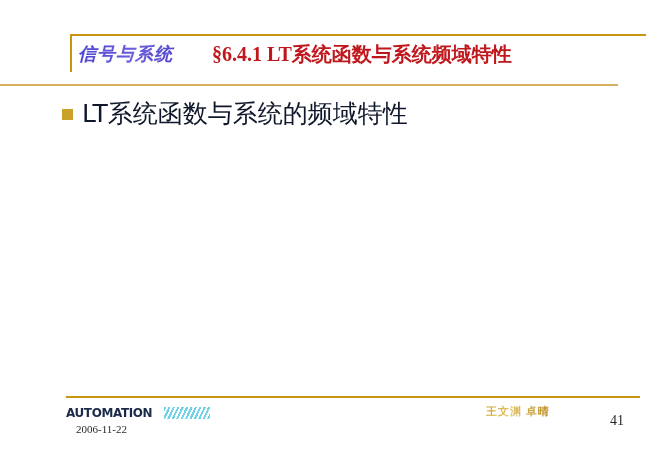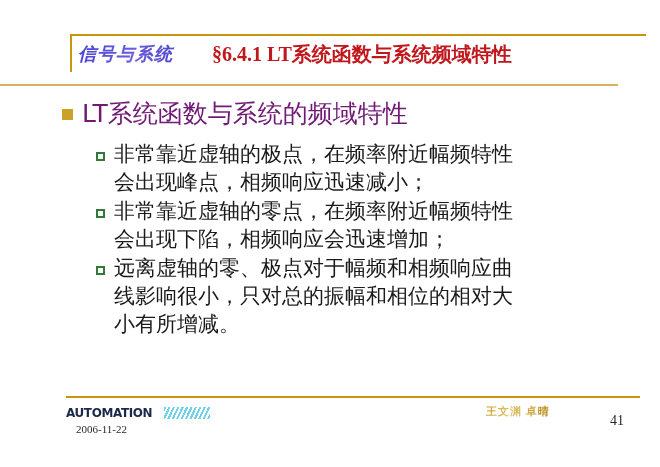--- a/index.html
+++ b/index.html
@@ -106,21 +106,21 @@
     height: 11px;
     background: #c9a227;
     margin-top: 13px;
     margin-right: 9px;
     flex: 0 0 auto;
   }
   .lvl1-text {
     font-family: "DejaVu Sans", "Liberation Sans", sans-serif;
     font-size: 25px;
     line-height: 36px;
-    color: #701a75;
+    color: #0f172a;
     letter-spacing: 0px;
     white-space: nowrap;
   }
 
   .lvl2-list {
     position: absolute;
     left: 96px;
     top: 52px;
     width: 540px;
   }
@@ -242,42 +242,20 @@
     <div class="header-rule-bottom"></div>
   </div>
 
   <div class="body">
 
     <div class="lvl1">
       <span class="bullet-sq"></span>
       <span class="lvl1-text">LT系统函数与系统的频域特性</span>
     </div>
 
-    <div class="lvl2-list">
-
-      <div class="lvl2">
-        <span class="bullet-hollow"></span>
-        <span class="lvl2-text">非常靠近虚轴的极点，在频率附近幅频特性
-会出现峰点，相频响应迅速减小；</span>
-      </div>
-
-      <div class="lvl2">
-        <span class="bullet-hollow"></span>
-        <span class="lvl2-text">非常靠近虚轴的零点，在频率附近幅频特性
-会出现下陷，相频响应会迅速增加；</span>
-      </div>
-
-      <div class="lvl2">
-        <span class="bullet-hollow"></span>
-        <span class="lvl2-text">远离虚轴的零、极点对于幅频和相频响应曲
-线影响很小，只对总的振幅和相位的相对大
-小有所增减。</span>
-      </div>
-
-    </div>
   </div>
 
   <div class="footer">
     <div class="footer-rule"></div>
 
     <div class="automation-logo">
       <span class="automation-word">AUTOMATION</span>
       <span class="automation-bars"></span>
     </div>
 

